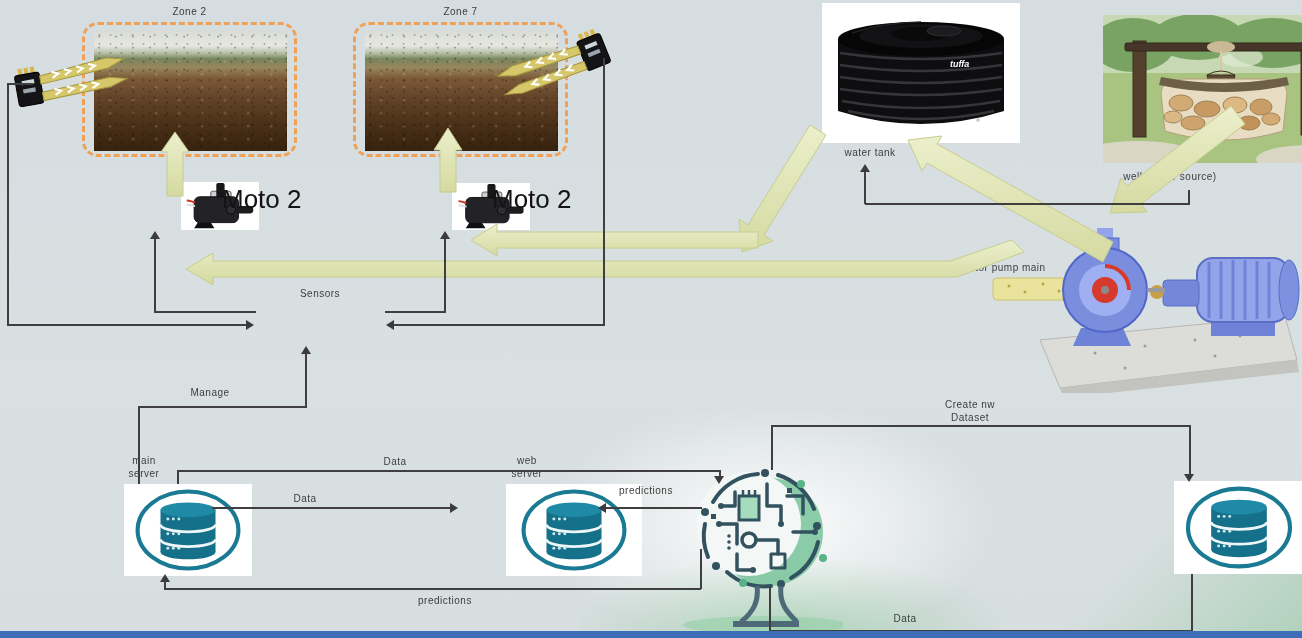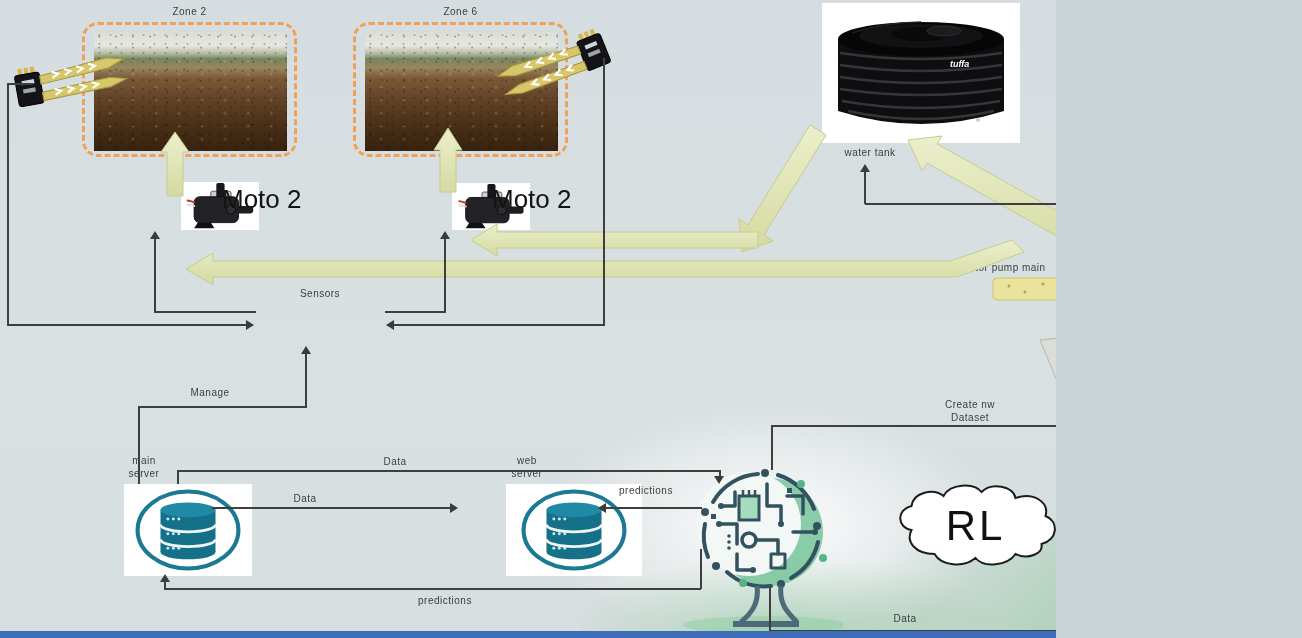--- a/index.html
+++ b/index.html
@@ -1,16 +1,16 @@
 <!DOCTYPE html>
 <html><head>
 <meta charset="utf-8">
 <style>
   html,body{margin:0;padding:0;background:#c9d2d4;font-family:"Liberation Sans",sans-serif;}
-  #canvas{position:relative;width:1056px;height:638px;overflow:hidden;
+  #canvas{position:relative;width:1302px;height:638px;overflow:hidden;
           background:linear-gradient(180deg,#d6dde0 0%,#d9e0e2 60%,#d7dedf 100%);}
   .abs{position:absolute;}
   .card{position:absolute;background:#ffffff;z-index:1;margin-left:46px;}
   .lbl{position:absolute;font-size:10px;line-height:1.3;color:#3d3d3d;letter-spacing:.5px;
        text-align:center;z-index:4;}
   .lbl2{z-index:2;}
   .pre{white-space:pre-line;}
   .biglbl{position:absolute;font-size:26px;color:#141414;letter-spacing:0;z-index:4;}
   .hl,.vl{position:absolute;background:#3f3f3f;z-index:4;}
   .hl{height:1.5px;} .vl{width:1.5px;}
@@ -49,21 +49,21 @@
 
   <div class="glow"></div>
   <div class="greenfade"></div>
   <div class="greencorner"></div>
   <div class="bluestrip"></div>
 
   <div class="lbl" style="left:82px;top:5px;width:215px;">Zone 2</div>
   <div class="zone-frame" style="left:82px;top:22px;width:209px;height:129px;"></div>
   <div class="soil" style="left:94px;top:30px;width:193px;height:121px;"></div>
 
-  <div class="lbl" style="left:353px;top:5px;width:215px;">Zone 6</div>
+  <div class="lbl" style="left:353px;top:5px;width:215px;">Zone 7</div>
   <div class="zone-frame" style="left:353px;top:22px;width:209px;height:129px;"></div>
   <div class="soil" style="left:365px;top:30px;width:193px;height:121px;"></div>
 
   <div class="abs" style="left:14px;top:58px;z-index:2;transform:rotate(-10deg);">
     <svg width="115" height="50" viewBox="0 0 110 48">
       <rect x="6" y="2" width="4" height="9" fill="#d8b84e"></rect>
         <rect x="12" y="2" width="4" height="9" fill="#d8b84e"></rect>
         <rect x="18" y="2" width="4" height="9" fill="#d8b84e"></rect>
       <rect x="2" y="8" width="24" height="30" rx="3" fill="#141417" stroke="#000"></rect>
       <rect x="8" y="14" width="12" height="4" fill="#cfd6dc"></rect>
@@ -310,26 +310,20 @@
         <circle cx="38" cy="52" r="1.6"></circle>
           <circle cx="44" cy="52" r="1.6"></circle>
           <circle cx="50" cy="52" r="1.6"></circle>
         <circle cx="38" cy="68" r="1.6"></circle>
           <circle cx="44" cy="68" r="1.6"></circle>
           <circle cx="50" cy="68" r="1.6"></circle>
         </g>
     </svg>
   </div>
 
-  <div class="abs" style="left:885px;top:482px;z-index:1;">
-    <svg width="185" height="88" viewBox="0 0 180 88">
-      <path d="M47,72 C28,72 18,60 24,48 C10,46 8,28 24,24 C26,10 46,6 56,14 C62,2 86,0 94,10 C104,0 126,4 128,16 C146,10 162,20 158,34 C172,40 170,58 154,62 C156,72 140,78 128,72 C120,84 96,86 88,76 C76,86 54,84 47,72 Z" fill="#ffffff" stroke="#1c1c1c" stroke-width="2"></path>
-      <text x="88" y="58" text-anchor="middle" font-size="42" letter-spacing="3" fill="#111111">RL</text>
-    </svg>
-  </div>
 
   <div class="abs" style="left:683px;top:462px;z-index:1;">
     <svg width="160" height="172" viewBox="0 0 160 172">
       <ellipse cx="82" cy="163" rx="82" ry="9" fill="#8fcfa4" opacity=".55"></ellipse>
       <circle cx="86" cy="70" r="54" fill="#7ec7a0" opacity=".9"></circle>
       <circle cx="66" cy="62" r="52" fill="#f3f7f5"></circle>
       <g stroke="#33525f" stroke-width="4" fill="none" stroke-linecap="round">
         <path d="M30,40 A56,56 0 0 1 75,12"></path>
         <path d="M95,13 A56,56 0 0 1 131,47"></path>
         <path d="M135,80 A56,56 0 0 1 108,116"></path>

